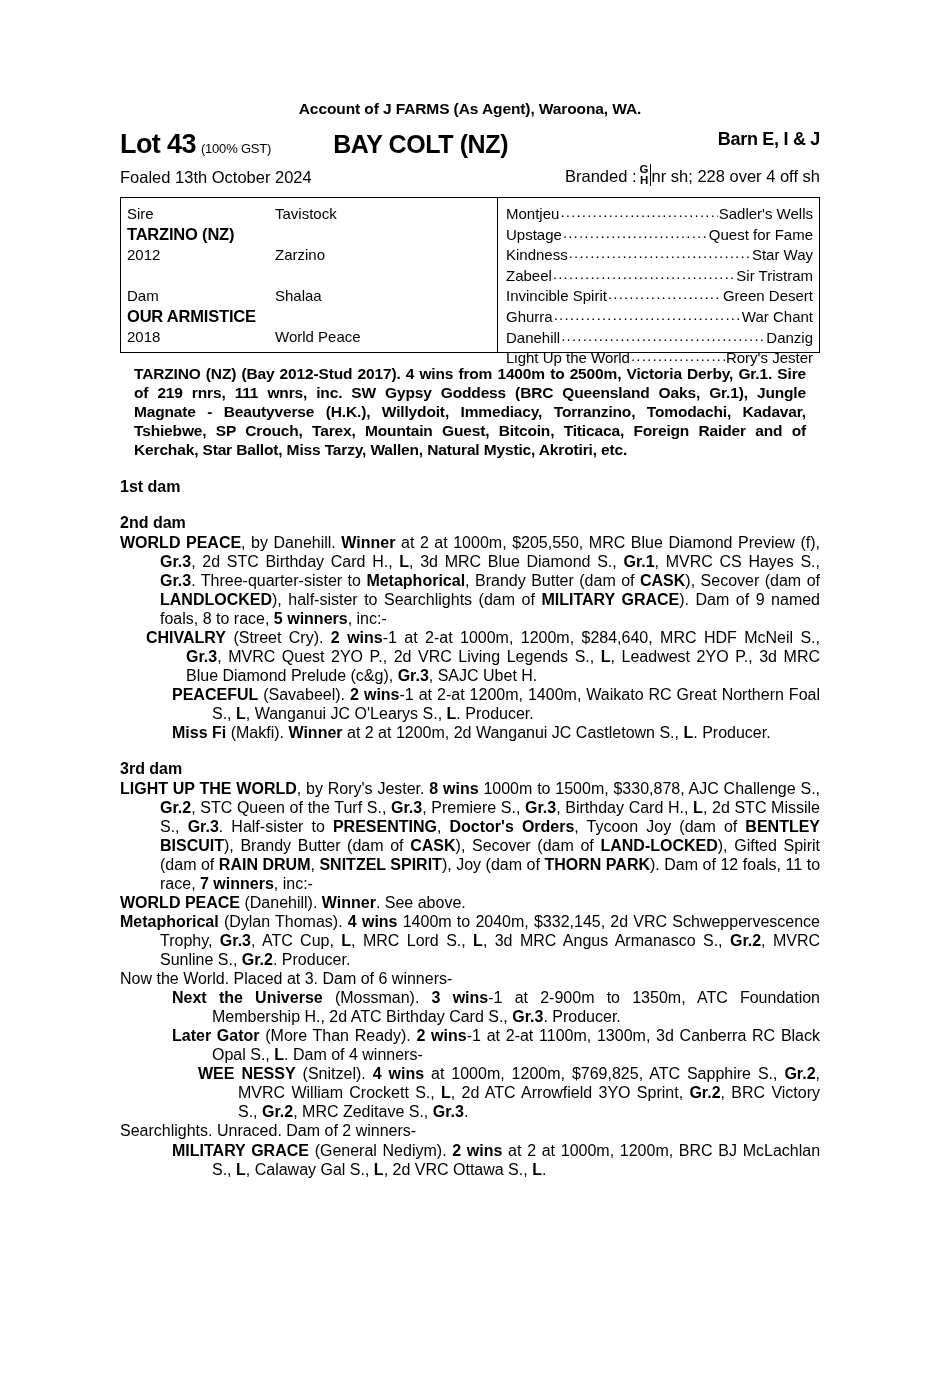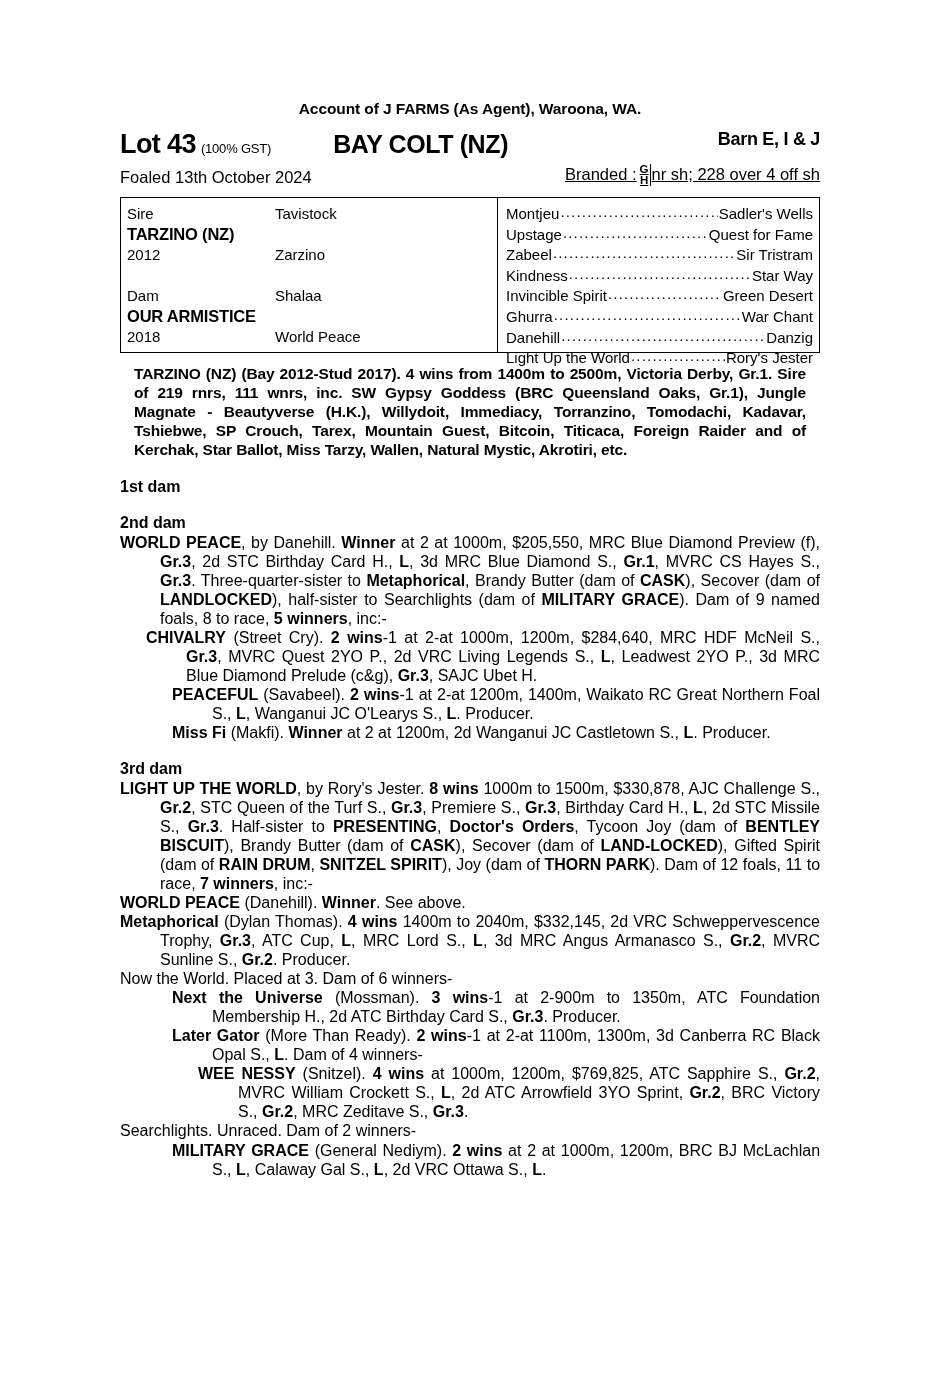--- a/index.html
+++ b/index.html
@@ -66,22 +66,21 @@
   .foaled-row {
     display: flex;
     justify-content: space-between;
     align-items: flex-end;
     font-size: 16.5px;
     margin-top: 5px;
     white-space: nowrap;
   }
   .branded {
     display: flex;
-    align-items: flex-start;
-    text-decoration: underline;
+    align-items: center;
   }
   .brand-stack {
     display: inline-flex;
     flex-direction: column;
     align-items: center;
     font-weight: bold;
     font-size: 11.5px;
     line-height: 0.95;
     position: relative;
     top: -1px;
@@ -253,28 +252,28 @@
           <span>Montjeu</span>
           <span class="dotfill"></span>
           <span>Sadler's Wells</span>
         </div>
         <div class="ped-right-row">
           <span>Upstage</span>
           <span class="dotfill"></span>
           <span>Quest for Fame</span>
         </div>
         <div class="ped-right-row">
+          <span>Kindness</span>
+          <span class="dotfill"></span>
+          <span>Star Way</span>
+        </div>
+        <div class="ped-right-row">
           <span>Zabeel</span>
           <span class="dotfill"></span>
           <span>Sir Tristram</span>
-        </div>
-        <div class="ped-right-row">
-          <span>Kindness</span>
-          <span class="dotfill"></span>
-          <span>Star Way</span>
         </div>
         <div class="ped-right-row">
           <span>Invincible Spirit</span>
           <span class="dotfill"></span>
           <span>Green Desert</span>
         </div>
         <div class="ped-right-row">
           <span>Ghurra</span>
           <span class="dotfill"></span>
           <span>War Chant</span>

